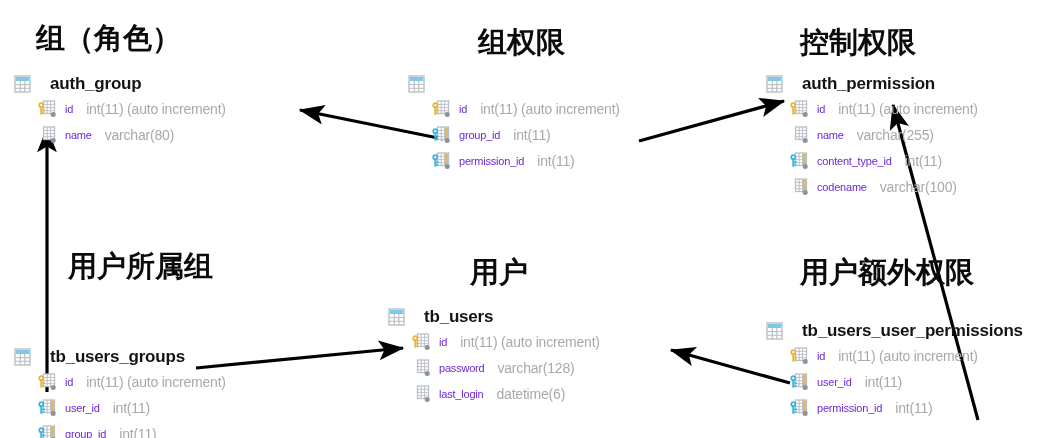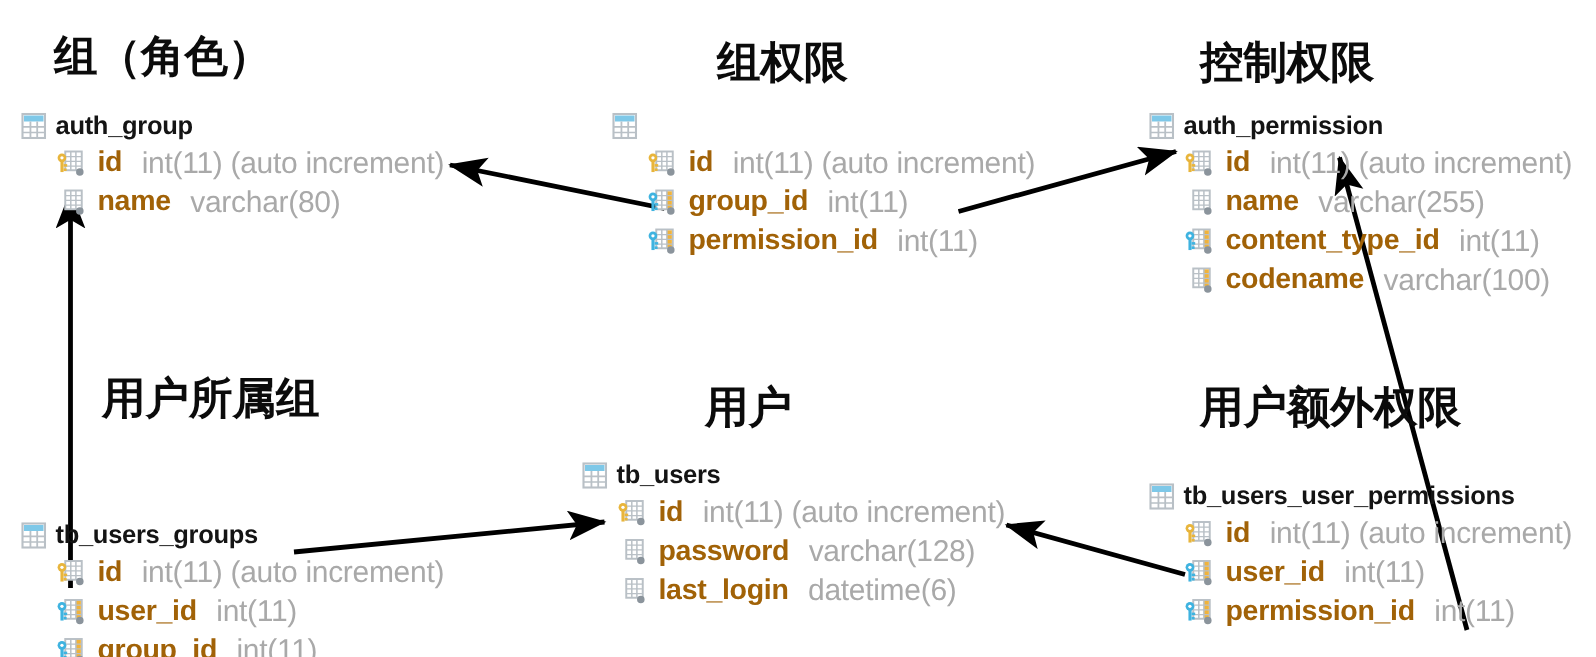--- a/index.html
+++ b/index.html
@@ -28,47 +28,47 @@
   }
 
   
   .tbl {
     position: absolute;
     white-space: nowrap;
   }
   .tbl-header {
     display: flex;
     align-items: center;
-    gap: 6px;
+    gap: 19px;
     height: 22px;
   }
   .tbl-name {
     font-size: 17px;
     font-weight: bold;
     color: #141414;
     letter-spacing: -0.2px;
   }
   .cols {
     margin-left: 24px;
     margin-top: 1px;
   }
   .col {
     display: flex;
     align-items: center;
     gap: 8px;
     height: 26px;
   }
   .col-name {
-    font-size: 19px;
-    font-weight: bold;
-    color: #a16207;
+    font-size: 11px;
+    font-weight: normal;
+    color: #6d28d9;
     letter-spacing: -0.2px;
   }
   .col-type {
-    font-size: 20px;
+    font-size: 14px;
     font-weight: normal;
     color: #a9a9a9;
     letter-spacing: -0.2px;
     margin-left: 5px;
   }
 
   
   .icon {
     flex: 0 0 auto;
     display: block;

